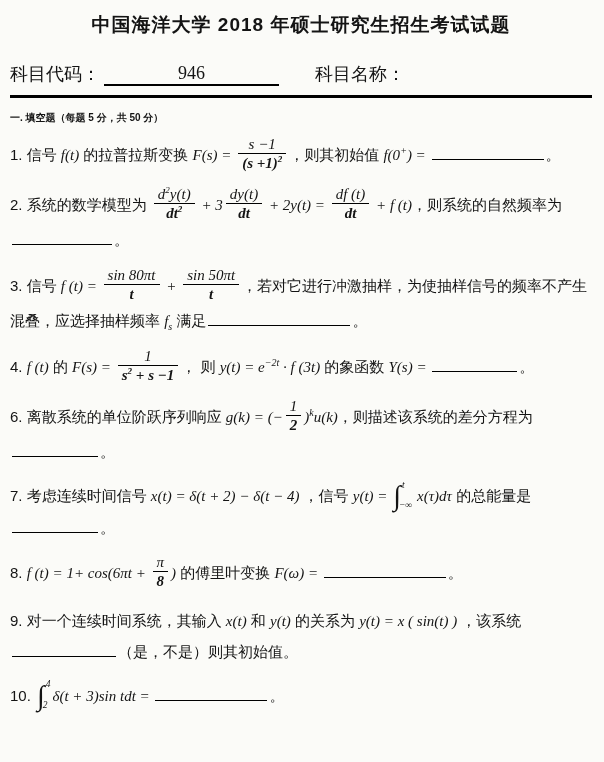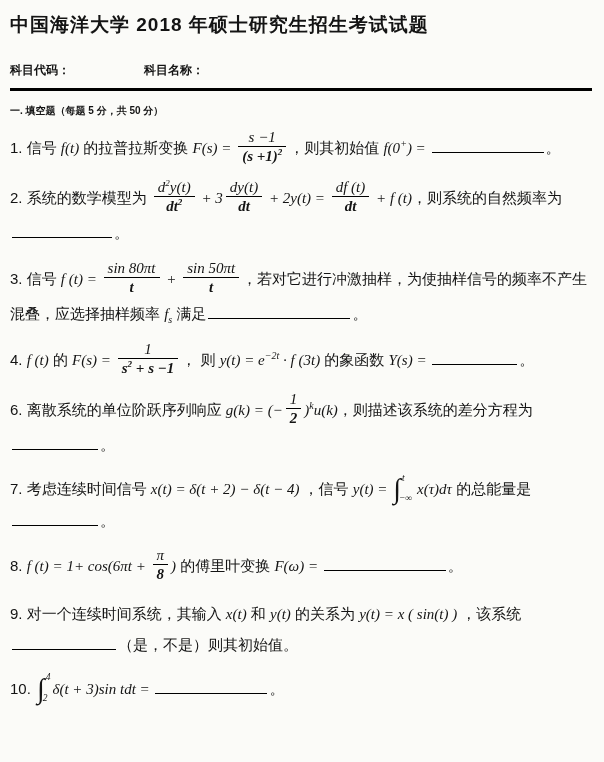--- a/index.html
+++ b/index.html
@@ -5,43 +5,44 @@
   html,body{margin:0;padding:0;}
   body{
     width:604px;height:762px;
     background:#fbfbf8;
     color:#141414;
     font-family:"Liberation Serif", serif;
     overflow:hidden;
   }
   .page{padding:8px 12px 0 10px;}
   .title{
+    text-align:center;
     font-family:"Liberation Sans", sans-serif;
     font-weight:bold;
     font-size:19px;
     letter-spacing:1px;
     margin-top:4px;
   }
   .header-row{
     display:flex;
     align-items:flex-end;
     margin-top:24px;
     font-family:"Liberation Sans", sans-serif;
-    font-weight:bold;
-    font-size:12px;
+    font-weight:normal;
+    font-size:18px;
   }
   .uline{
     display:inline-block;
     border-bottom:2px solid #000;
     text-align:center;
     font-family:"Liberation Serif", serif;
   }
   .code-line{width:175px;margin-left:4px;}
   .name-line{width:168px;margin-left:4px;font-style:italic;letter-spacing:2px;}
-  .name-label{margin-left:74px;}
+  .name-label{margin-left:36px;}
   .rule{border-top:3px solid #000;margin-top:9px;}
   .section-heading{
     font-family:"Liberation Sans", sans-serif;
     font-weight:bold;
     font-size:10px;
     margin:13px 0 2px 0;
   }
   .question{
     font-size:15px;
     line-height:2.05;
@@ -92,20 +93,21 @@
   .intlo{align-self:flex-start;transform:translateX(-3px);}
 </style>
 </head>
 <body>
 
 <div class="page">
   <div class="title">中国海洋大学 2018 年硕士研究生招生考试试题</div>
 
   <div class="header-row">
     <span>科目代码：</span>
+    <span class="uline code-line">946</span>
     <span class="name-label">科目名称：</span>
   </div>
 
   <div class="rule"></div>
 
   <div class="section-heading">一. 填空题（每题 5 分，共 50 分）</div>
 
   <div>
       <div class="question"><span class="cn">1. 信号 </span><span class="math">f(t)</span><span class="cn"> 的拉普拉斯变换 </span><span class="math">F(s) = </span><span class="frac"><span class="fnum"><span class="math">s −1</span></span><span class="fden"><span class="math">(s +1)</span><sup>2</sup></span></span><span class="cn">，则其初始值 </span><span class="math">f(0</span><sup>+</sup><span class="math">) = </span><span class="blank" style="width: 112px;"></span><span class="cn">。</span></div>
       <div class="question"><span class="cn">2. 系统的数学模型为 </span><span class="frac"><span class="fnum"><span class="math">d</span><sup>2</sup><span class="math">y(t)</span></span><span class="fden"><span class="math">dt</span><sup>2</sup></span></span><span class="math"> + 3</span><span class="frac"><span class="fnum"><span class="math">dy(t)</span></span><span class="fden"><span class="math">dt</span></span></span><span class="math"> + 2y(t) = </span><span class="frac"><span class="fnum"><span class="math">df (t)</span></span><span class="fden"><span class="math">dt</span></span></span><span class="math"> + f (t)</span><span class="cn">，则系统的自然频率为</span><span class="blank" style="width: 100px;"></span><span class="cn">。</span></div>

